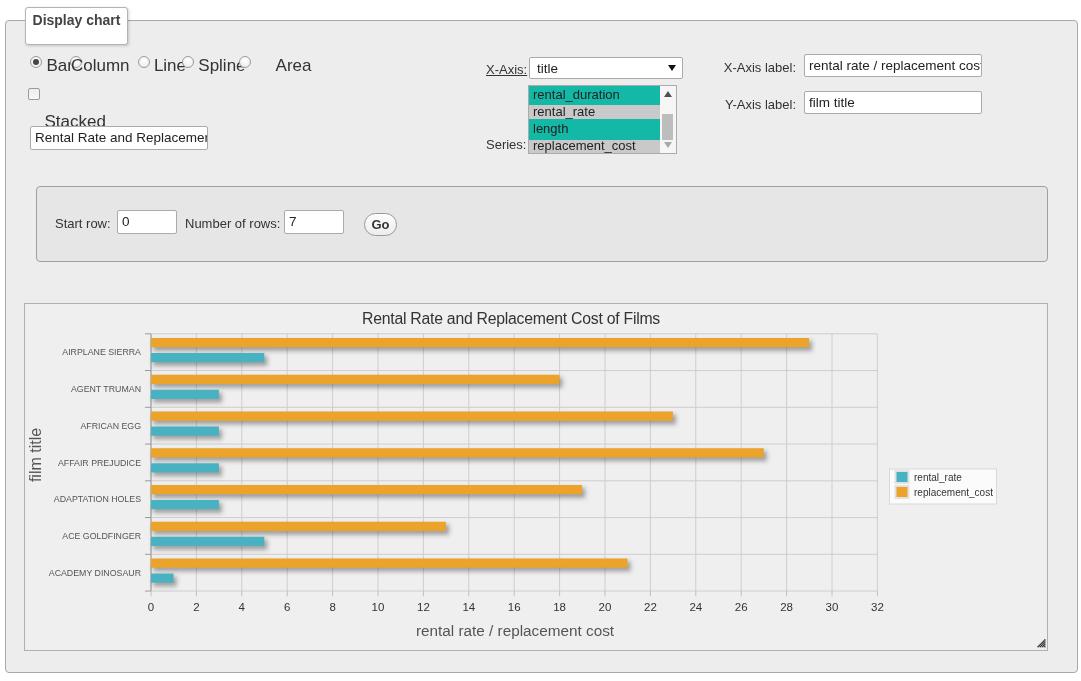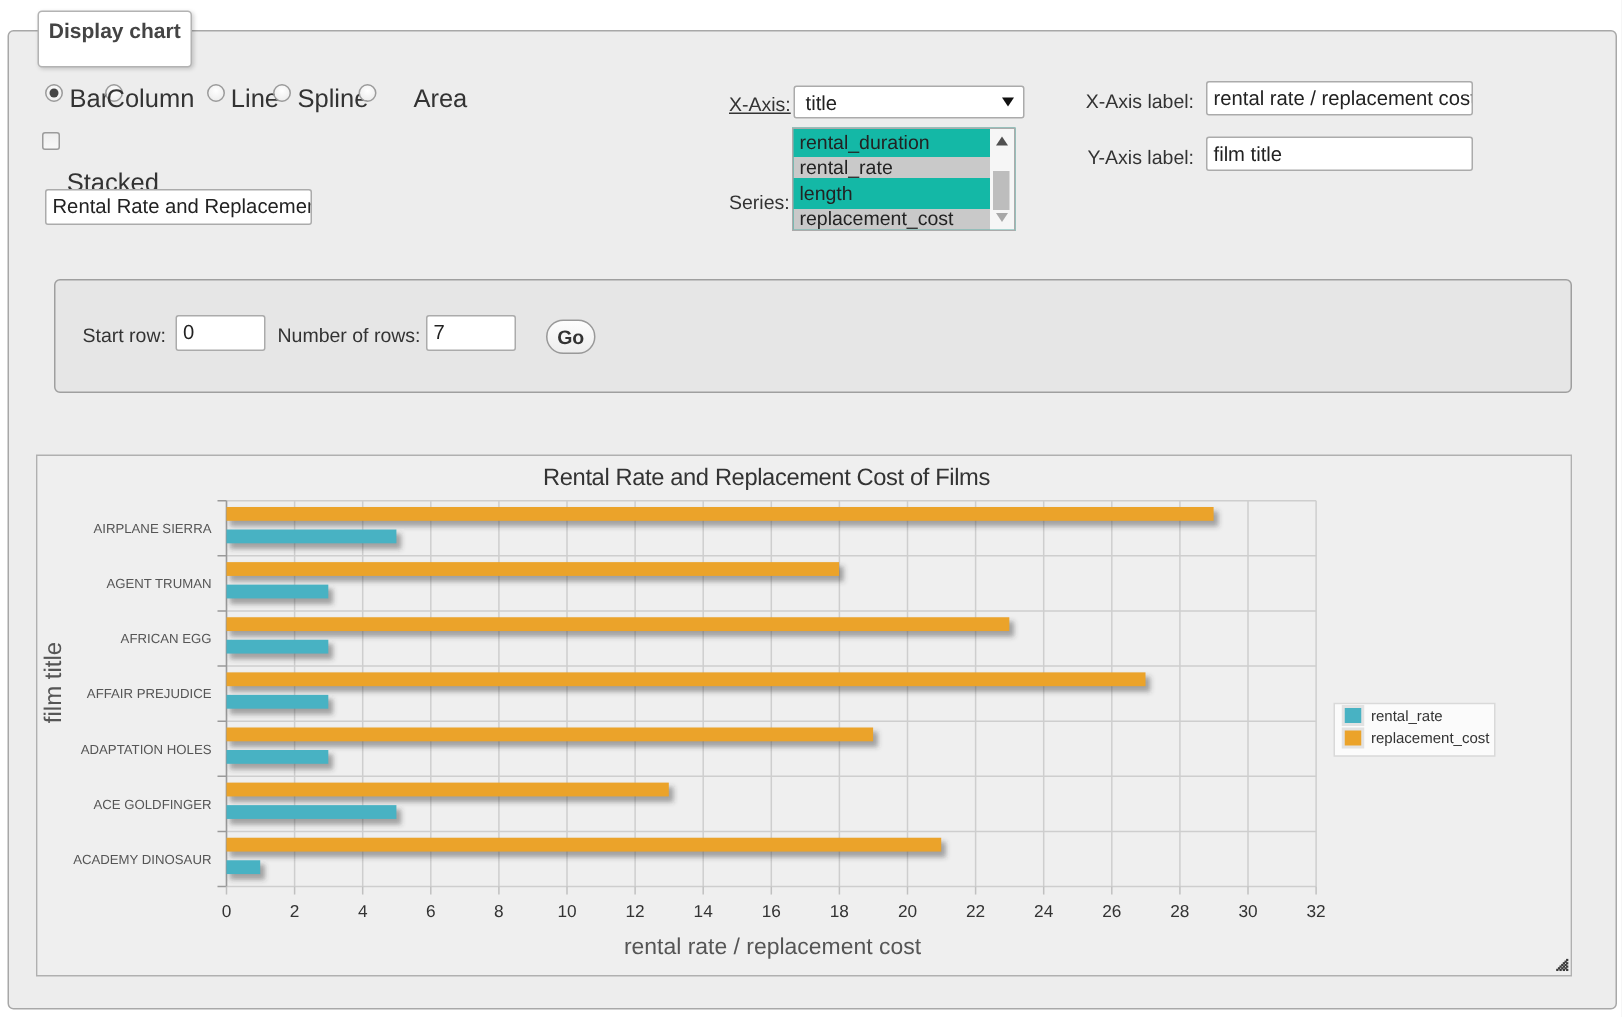--- a/index.html
+++ b/index.html
@@ -39,21 +39,21 @@
   border-radius:2px; background:linear-gradient(#eee,#f8f8f8);"></div>
 <div class="ab rlbl" style="left:44.5px; top:90px;margin-top:22px;">Stacked</div>
 
 <div class="ab inp" style="left:30px; top:126px; width:178px; height:24px;">Rental Rate and Replacement Cost of Films</div>
 
 <div class="ab lbl" style="left:486px; top:61.5px; width:39.5px; text-align:right;text-decoration:underline;">X-Axis:</div>
 <div class="ab inp" style="left:529px; top:57px; width:154px; height:22px; line-height:21.5px; padding-left:7px;">title</div>
 <div class="ab" style="left:668px; top:64.5px; width:0; height:0;
   border-left:4.5px solid transparent; border-right:4.5px solid transparent; border-top:6px solid #111;"></div>
 
-<div class="ab lbl" style="left:486px; top:127px; width:39.5px; text-align:right;">Series:</div>
+<div class="ab lbl" style="left:486px; top:137px; width:39.5px; text-align:right;">Series:</div>
 <div class="ab" style="left:528px; top:85px; width:149px; height:69px; background:#14b8a6;
   border:1px solid #ababab;">
   <div style="position:absolute; left:0; top:0; right:16px; bottom:0; overflow:hidden; font-size:13px; color:#222;">
     <div style="height:17px; line-height:17px; padding-left:4px;">rental_duration</div>
     <div style="height:17px; line-height:17px; padding-left:4px; background:linear-gradient(transparent 2px, #c9c9c9 2px, #c9c9c9 15.8px, transparent 15.8px);">rental_rate</div>
     <div style="height:17px; line-height:17px; padding-left:4px;">length</div>
     <div style="height:17px; line-height:17px; padding-left:4px; background:linear-gradient(transparent 2.5px, #c9c9c9 2.5px);">replacement_cost</div>
   </div>
   <div style="position:absolute; right:0; top:0; width:16px; bottom:0; background:#f6f6f6;">
     <div style="position:absolute; left:3.5px; top:5px; width:0; height:0;

